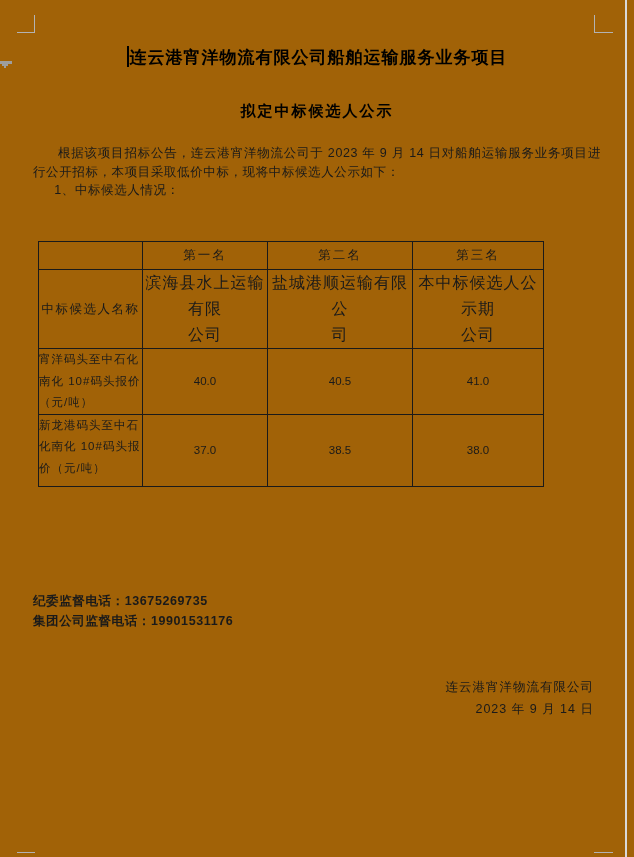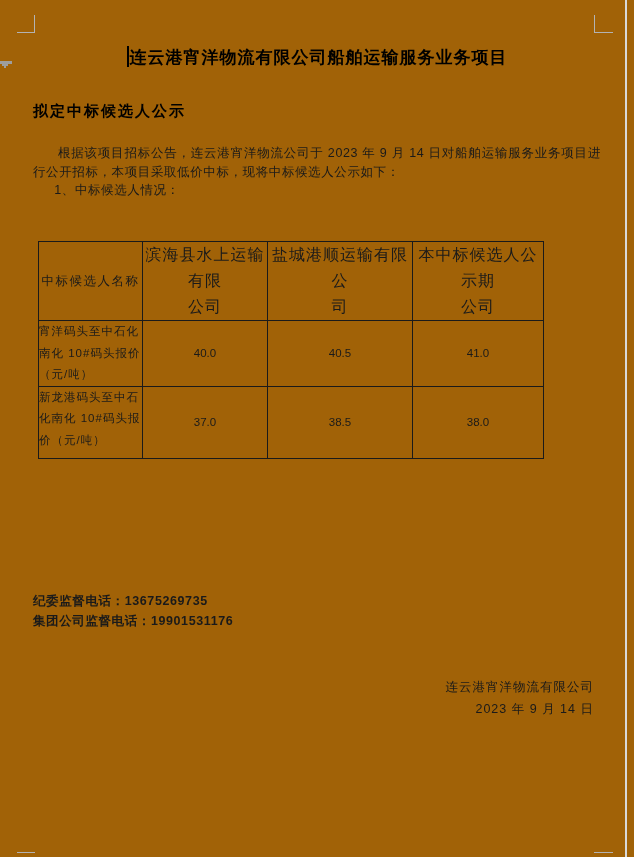--- a/index.html
+++ b/index.html
@@ -24,21 +24,21 @@
   .artifact .b2{position:absolute;left:2px;top:3px;width:6px;height:2px;background:#9e9e9e;}
   .artifact .b3{position:absolute;left:4px;top:5px;width:2px;height:2px;background:#9e9e9e;}
 
   .title{
     position:absolute;left:33px;top:45px;width:568px;margin:0;
     text-align:center;font-size:17px;font-weight:bold;color:#000;letter-spacing:1px;line-height:26px;
   }
   .caret{display:inline-block;width:2px;height:21px;background:#000;vertical-align:-4px;margin-right:1px;}
   .subtitle{
     position:absolute;left:33px;top:100px;width:568px;margin:0;
-    text-align:left;font-size:15px;font-weight:bold;color:#000;letter-spacing:2px;line-height:22px;
+    text-align:center;font-size:15px;font-weight:bold;color:#000;letter-spacing:2px;line-height:22px;
   }
   .bodyblock{position:absolute;left:33px;top:144px;width:568px;}
   .bodyblock p{margin:0;font-size:12.5px;line-height:18.5px;letter-spacing:0.6px;}
   .intro{text-indent:2em;text-align:justify;}
   .sec1{text-indent:1.7em;}
 
   table.bid-table{
     position:absolute;left:38px;top:241px;border-collapse:collapse;table-layout:fixed;width:505px;
   }
   table.bid-table td{border:1px solid #1a1a1a;padding:0;overflow:hidden;}
@@ -93,20 +93,26 @@
   </div>
 
   <table class="bid-table">
     <colgroup>
       <col style="width:104px">
         <col style="width:125px">
         <col style="width:145px">
         <col style="width:131px">
     </colgroup>
     <tbody>
+      <tr class="r-head">
+        <td class="hd"></td>
+        <td class="hd">第一名</td>
+        <td class="hd">第二名</td>
+        <td class="hd">第三名</td>
+      </tr>
       <tr class="r-name">
         <td class="lbl-c">中标候选人名称</td>
         <td class="comp">
           <span class="ln">滨海县水上运输有限</span>
           <span class="ln">公司</span>
         </td>
         <td class="comp">
           <span class="ln">盐城港顺运输有限公</span>
           <span class="ln">司</span>
         </td>

